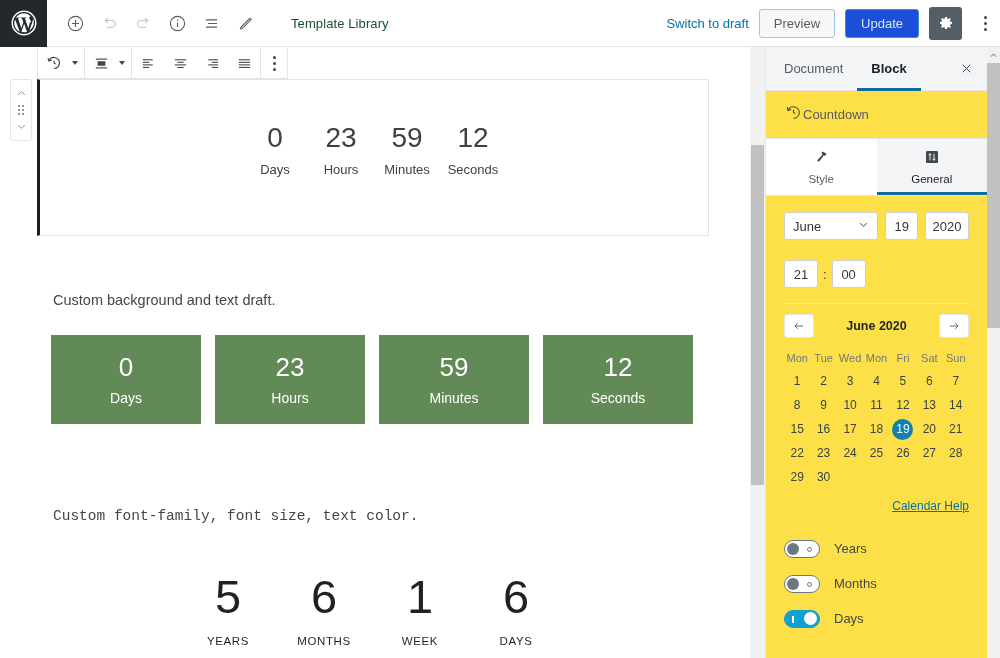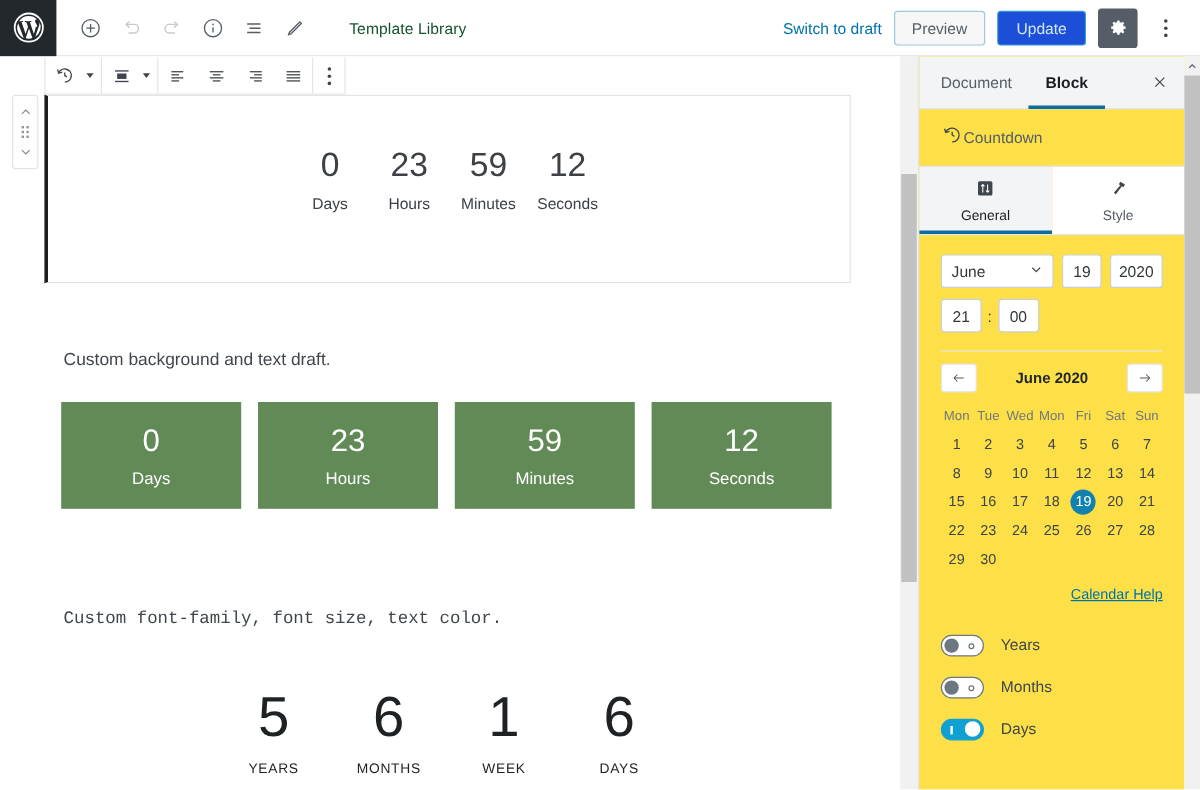--- a/index.html
+++ b/index.html
@@ -24,21 +24,21 @@
   .hdr-btn {
     width: 32px; height: 32px; display: flex; align-items: center;
     justify-content: center; border: none; background: transparent; cursor: pointer;
     color: #555d66;
   }
   .hdr-btn.disabled { color: #c6cbd0; }
   .doc-title {
     margin-left: 30px; font-size: 13px; color: #14532d; letter-spacing: .1px;
   }
   .hdr-right {
-    margin-left: auto; display: flex; align-items: center; gap: 10px; padding-right: 16px;
+    margin-left: auto; display: flex; align-items: center; gap: 10px; padding-right: 2px;
   }
   .link-btn {
     background: none; border: none; color: #0073aa; font-size: 13px; cursor: pointer;
     font-family: "Liberation Sans", sans-serif;
   }
   .preview-btn {
     background: #f7f7f7; border: 1px solid #9cc8e0; color: #555d66;
     font-size: 13px; padding: 6px 14px; border-radius: 3px; cursor: pointer;
     font-family: "Liberation Sans", sans-serif;
   }
@@ -198,21 +198,21 @@
     font-size: 11.5px; color: #555d66; cursor: pointer;
     background: #fff; border: none; font-family: "Liberation Sans", sans-serif;
   }
   .sb-subtab.active {
     background: #f3f4f5; color: #191e23;
     box-shadow: inset 0 -3px 0 #0e6c9e;
   }
   .sb-subtab .ic { color: #40464d; }
 
   .sb-body { padding: 16px 18px 0 18px; }
-  .date-row { display: flex; gap: 7px; align-items: flex-start; margin-bottom: 9px; }
+  .date-row { display: flex; gap: 7px; align-items: flex-start; margin-bottom: 20px; }
   .sel-month {
     position: relative; width: 96px; height: 28px; border: 1px solid #ccd0d4;
     border-radius: 3px; background: #fff; display: flex; align-items: center;
     padding: 0 8px; font-size: 13px; color: #32373c; cursor: pointer;
   }
   .sel-month .chev {
     position: absolute; right: 7px; top: 50%; transform: translateY(-50%);
   }
   .num-in {
     height: 28px; border: 1px solid #ccd0d4; border-radius: 3px; background: #fff;
@@ -516,36 +516,36 @@
         <svg width="19" height="19" viewBox="0 0 24 24" fill="none" stroke="#40464d" stroke-width="1.4">
           <path d="M5.2 9.2A7.3 7.3 0 1112 19.3"></path>
           <path d="M4 5.4l1.2 4 4-1.3"></path>
           <path d="M12 8.6V12l2.3 1.4"></path>
         </svg>
       </span>
       <span class="sb-blockhdr-name">Countdown</span>
     </div>
 
     <div class="sb-subtabs">
+      <button class="sb-subtab">
+        <span class="ic">
+          <svg width="16" height="16" viewBox="0 0 24 24" fill="#40464d">
+            <path d="M14.5 3.8l5.7 3.3-2 3.4-1.9-1.1-7.4 9.9-2.6-1.9 8.1-9.4-1.9-1.1z"></path>
+          </svg>
+        </span>
+        <span>Style</span>
+      </button>
       <button class="sb-subtab active">
         <span class="ic">
           <svg width="16" height="16" viewBox="0 0 24 24" fill="#40464d">
             <rect x="3" y="3" width="18" height="18" rx="2"></rect>
             <path d="M9 7v10M9 7l-2 2.4M9 7l2 2.4M15 17V7M15 17l-2-2.4M15 17l2-2.4" stroke="#fff" stroke-width="1.3" fill="none"></path>
           </svg>
         </span>
         <span>General</span>
-      </button>
-      <button class="sb-subtab">
-        <span class="ic">
-          <svg width="16" height="16" viewBox="0 0 24 24" fill="#40464d">
-            <path d="M14.5 3.8l5.7 3.3-2 3.4-1.9-1.1-7.4 9.9-2.6-1.9 8.1-9.4-1.9-1.1z"></path>
-          </svg>
-        </span>
-        <span>Style</span>
       </button>
     </div>
 
     <div class="sb-body">
 
       <div class="date-row">
         <div class="sel-month">
           <span>June</span>
           <span class="chev">
             <svg width="13" height="13" viewBox="0 0 24 24" fill="none" stroke="#40464d" stroke-width="1.8">

